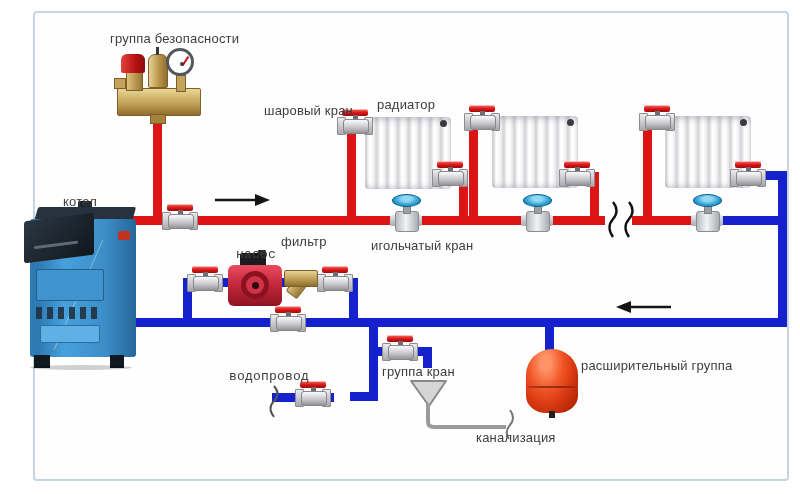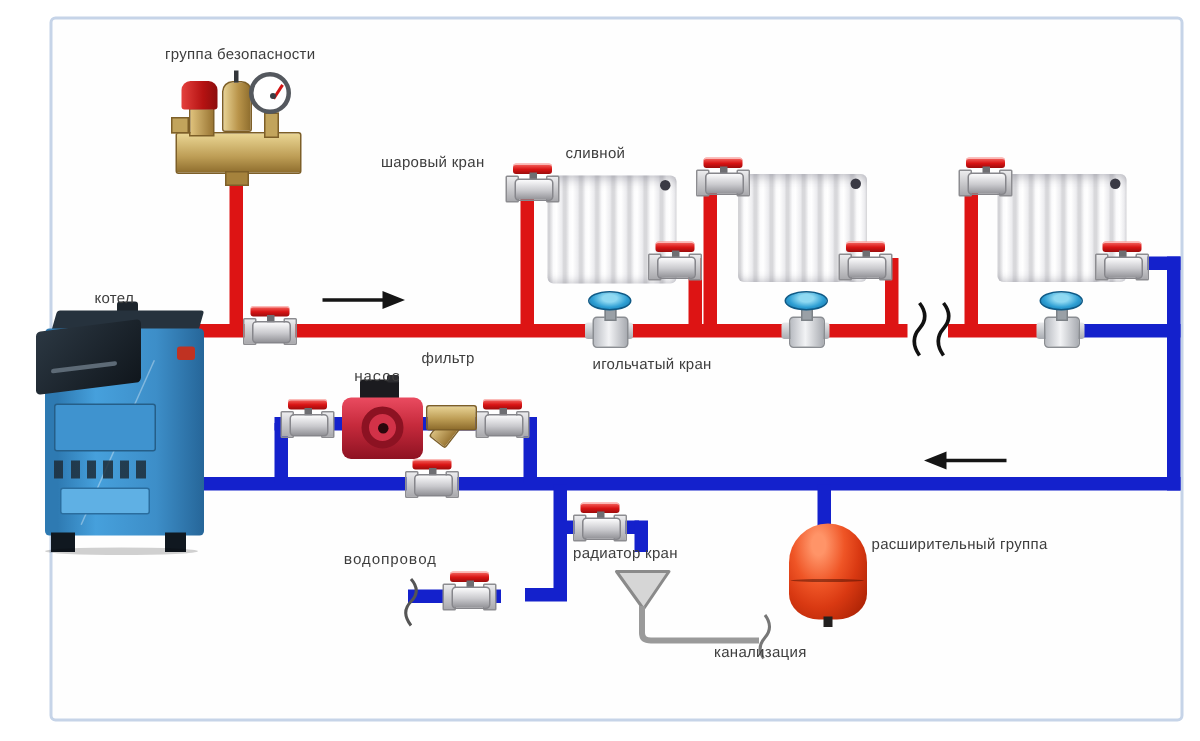--- a/index.html
+++ b/index.html
@@ -9,21 +9,21 @@
   }
   #canvas{position:absolute;left:0;top:0;width:800px;height:494px;}
   
   .frame{position:absolute;left:33px;top:11px;width:752px;height:466px;
     border:2px solid #c6d4e8;border-radius:4px;background:#fefefe;}
   
   .pipe{position:absolute;}
   .pr{background:var(--supply-pipe);}
   .pb{background:var(--return-pipe);}
   
-  .lbl{position:absolute;font-size:10px;color:#3d3d3d;white-space:nowrap;letter-spacing:.2px;}
+  .lbl{position:absolute;font-size:13px;color:#3d3d3d;white-space:nowrap;letter-spacing:.2px;}
   
   .bvalve{position:absolute;width:36px;height:26px;}
   .bv-lever{position:absolute;left:5px;top:0;width:26px;height:7px;border-radius:2px;
     background:linear-gradient(180deg,#f8706a,var(--valve-lever) 55%,#9c0c0c);
     box-shadow:inset 0 1px 0 rgba(255,255,255,.55);}
   .bv-stem{position:absolute;left:16px;top:6px;width:5px;height:5px;background:#6e6e72;}
   .bv-nl,.bv-nr{position:absolute;top:8px;width:7px;height:16px;background:linear-gradient(180deg,#ececee,#a9a9ad);border:1px solid #8c8c90;border-radius:1px;}
   .bv-nl{left:0;}.bv-nr{right:0;}
   .bv-body{position:absolute;left:6px;top:10px;width:24px;height:13px;border-radius:3px;
     background:linear-gradient(180deg,#fbfbfc,#c9c9cd 55%,#939398);border:1px solid #86868b;}
@@ -303,23 +303,23 @@
     <div class="b-base"></div>
   </div>
 
   <div class="tank">
     <div class="tank-seam"></div>
     <div class="tank-nipple"></div>
   </div>
 
   <div class="lbl" style="left:110px;top:31px;">группа безопасности</div>
   <div class="lbl" style="left:63px;top:194px;">котел</div>
-  <div class="lbl" style="left:254px;top:103px;">шаровый кран</div>
-  <div class="lbl" style="left:377px;top:97px;">сливной</div>
-  <div class="lbl" style="left:371px;top:238px;margin-left:24px;">игольчатый кран</div>
+  <div class="lbl" style="left:264px;top:103px;">шаровый кран</div>
+  <div class="lbl" style="left:377px;top:97px;">радиатор</div>
+  <div class="lbl" style="left:371px;top:238px;">игольчатый кран</div>
   <div class="lbl" style="left:236px;top:247px;font-family:Liberation Mono, monospace;">насос</div>
   <div class="lbl" style="left:281px;top:234px;">фильтр</div>
   <div class="lbl" style="left:229px;top:369px;font-family:Liberation Mono, monospace;">водопровод</div>
-  <div class="lbl" style="left:382px;top:364px;">радиатор кран</div>
+  <div class="lbl" style="left:382px;top:364px;">группа кран</div>
   <div class="lbl" style="left:452px;top:430px;padding-left:24px;">канализация</div>
   <div class="lbl" style="left:581px;top:358px;">расширительный группа</div>
 
 </div>
 
 </body></html>

